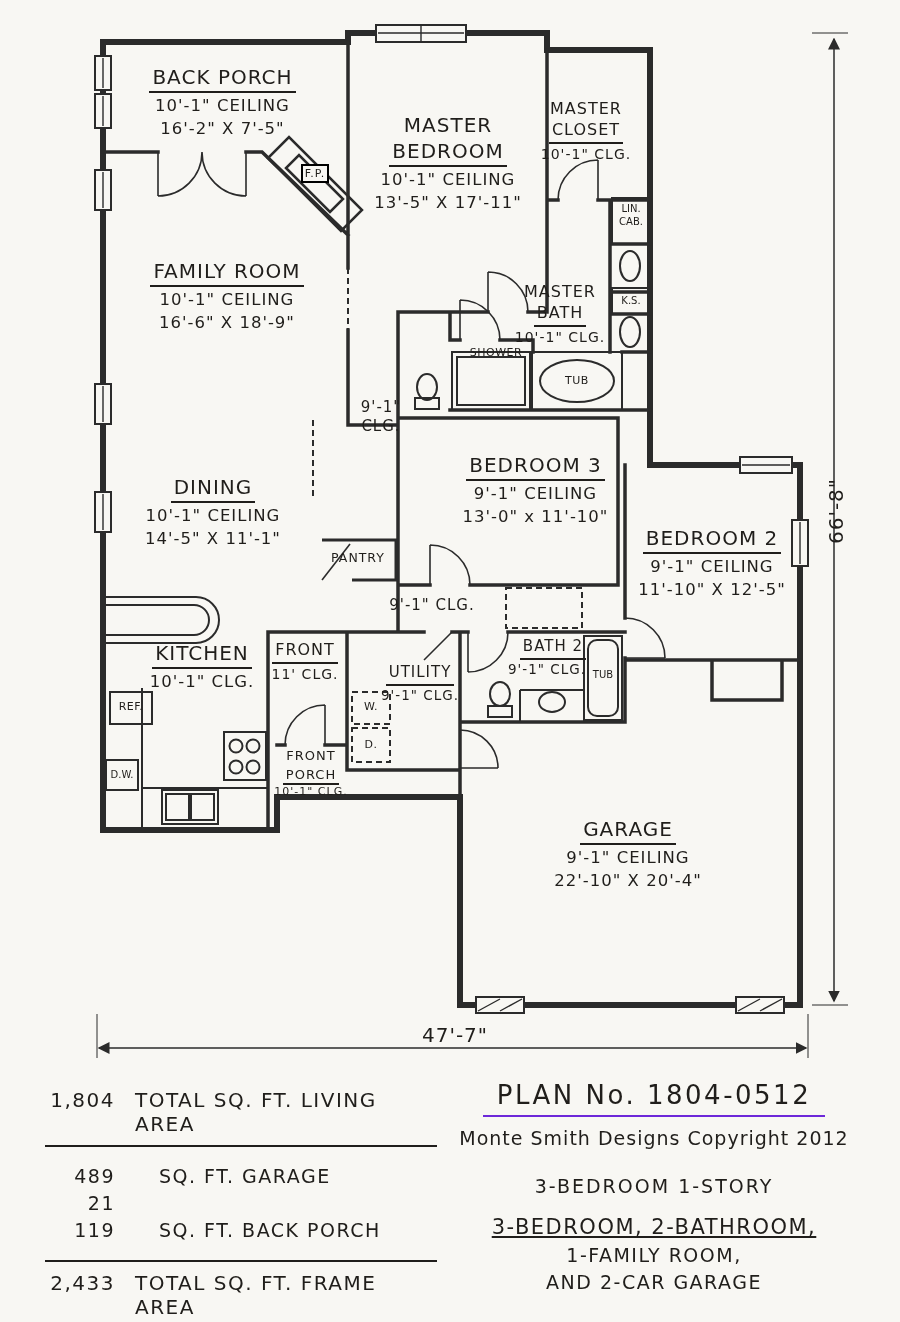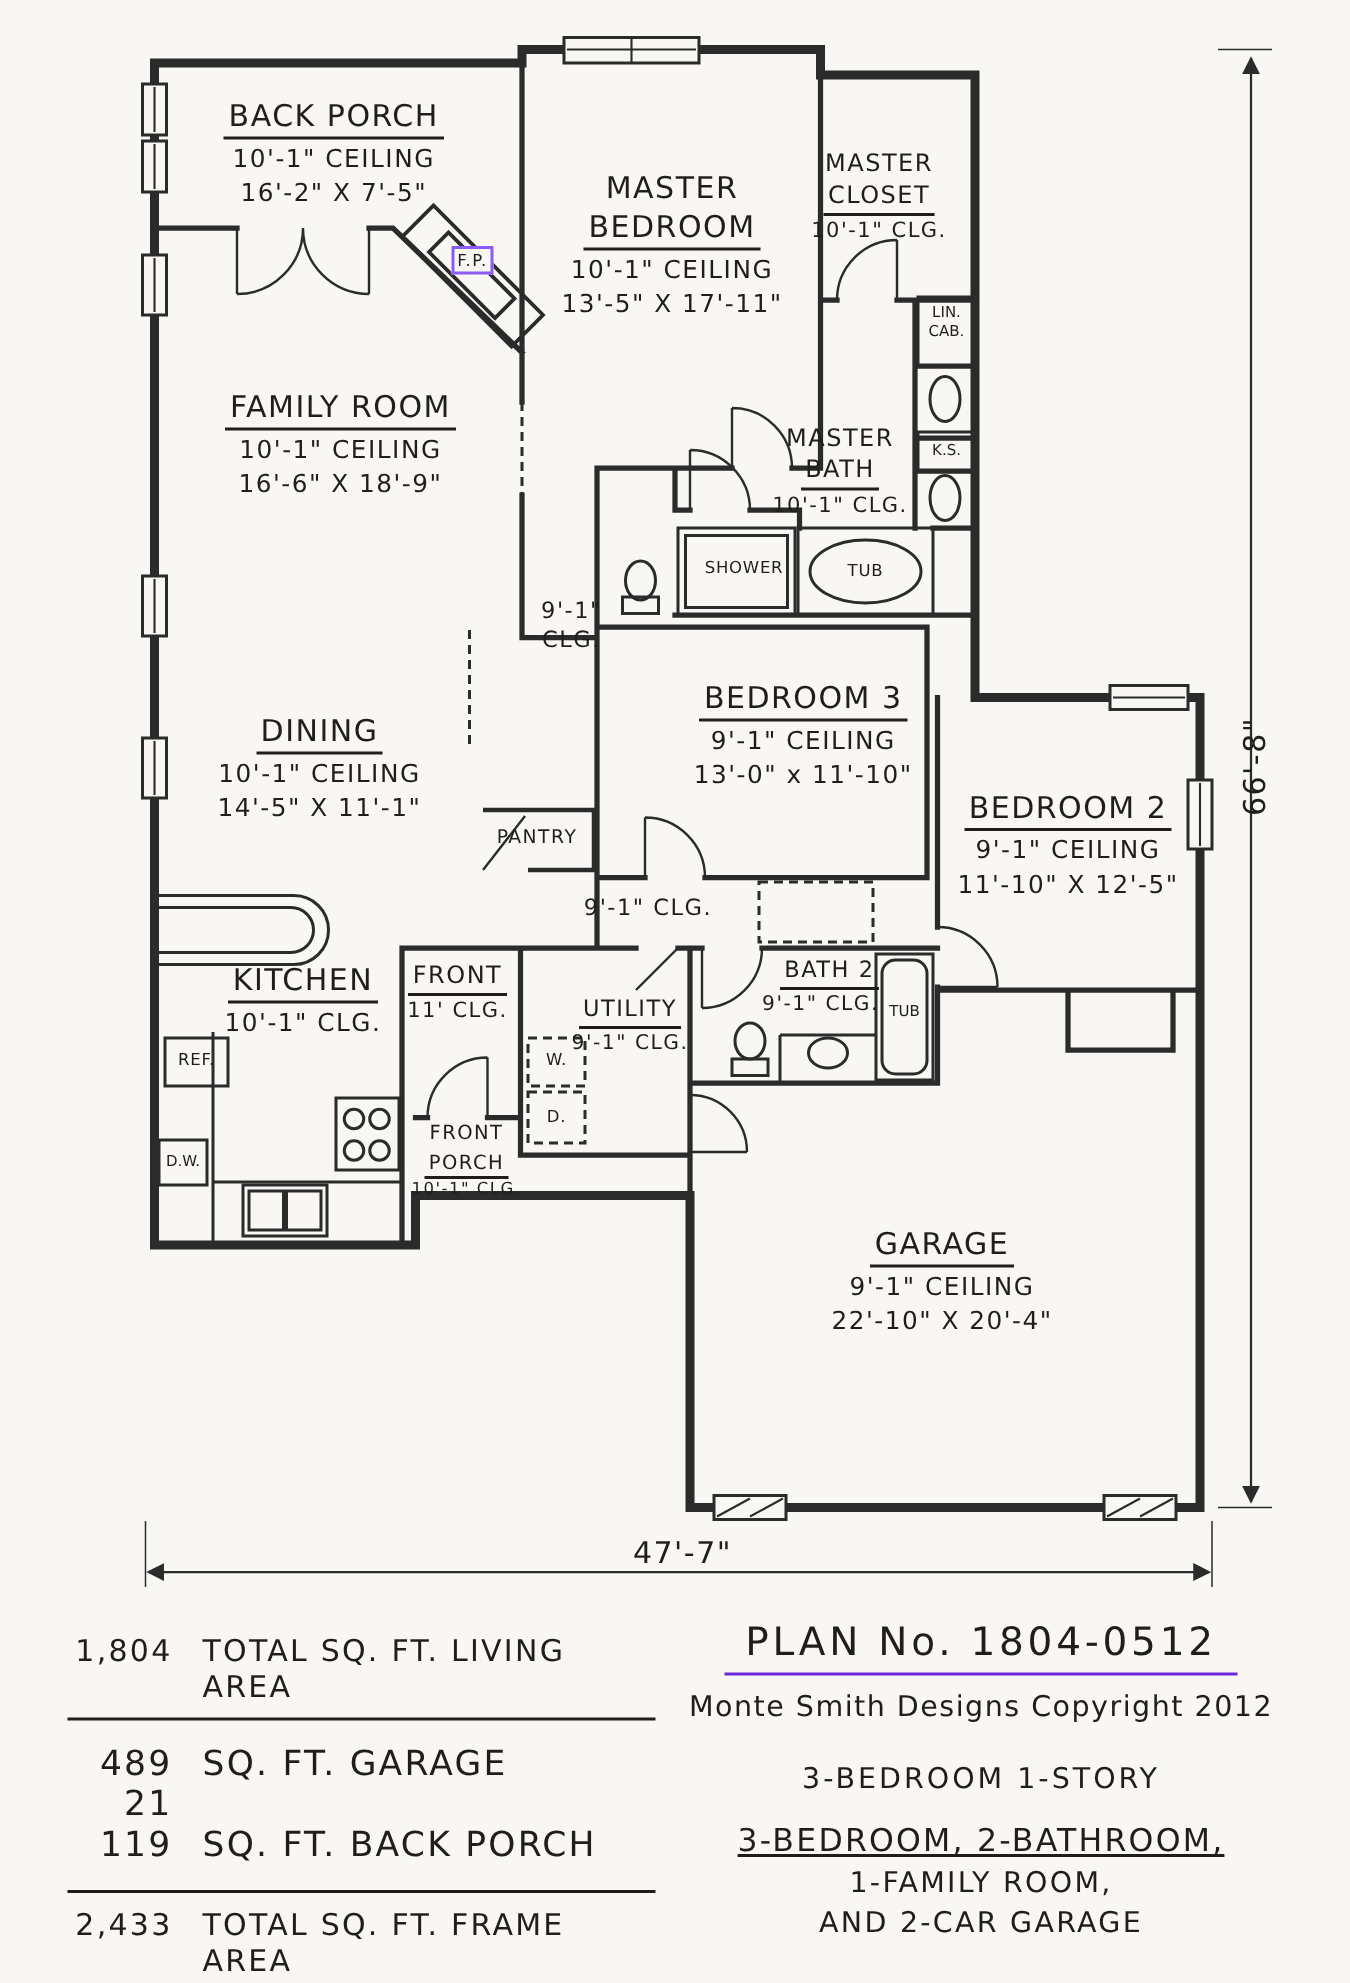--- a/index.html
+++ b/index.html
@@ -9,30 +9,30 @@
   .lbl{position:absolute;text-align:center;line-height:1.3;letter-spacing:1px;}
   .t1{font-size:20px;}
   .t2{font-size:16.5px;margin-top:2px;}
   .m1{font-size:16px;}
   .m2{font-size:14px;margin-top:1px;}
   .s1{font-size:15px;}
   .s2{font-size:13.5px;margin-top:1px;}
   .xs{font-size:11px;letter-spacing:.5px;}
   .xxs{font-size:10px;letter-spacing:0;}
   .u{display:inline-block;border-bottom:2px solid #201e1b;padding:0 3px 1px;}
-  .fpbox{background:#f8f7f3;border:2px solid #8b5cf6;padding:1px 2px;font-size:11px;}
+  .fpbox{background:#f8f7f3;border:2px solid #000000;padding:1px 2px;font-size:11px;}
   .dim{font-size:20px;letter-spacing:1px;}
   .rot{transform:rotate(-90deg);transform-origin:center;}
   
   .foot-left{position:absolute;left:45px;top:1088px;width:392px;}
   .fl-row{display:flex;align-items:baseline;font-size:20px;letter-spacing:1.5px;}
   .fl-num{width:70px;text-align:right;margin-right:20px;flex:none;}
   .fl-main{padding-bottom:9px;border-bottom:2px solid #201e1b;}
   .fl-subs{margin-top:16px;font-size:19px;}
-  .fl-subs .fl-row{font-size:23px;line-height:27px;}
+  .fl-subs .fl-row{font-size:19px;line-height:27px;gap:24px;}
   .fl-frame{margin-top:16px;border-top:2px solid #201e1b;border-bottom:2px solid #201e1b;padding:9px 0;}
   .foot-right{position:absolute;left:450px;top:1080px;width:408px;text-align:center;}
   .plan-no{font-size:26px;letter-spacing:2.5px;display:inline-block;border-bottom:2px solid #6d28d9;padding:0 14px 5px;}
   .copyright{font-size:19px;letter-spacing:1px;margin-top:10px;}
   .sum1{font-size:19px;letter-spacing:2px;margin-top:26px;}
   .sum2{font-size:21px;letter-spacing:1.5px;margin-top:18px;text-decoration:underline;}
   .sum3{font-size:19px;letter-spacing:1.5px;margin-top:5px;}
 </style>
 </head>
 <body>
@@ -256,21 +256,21 @@
   <div class="lbl s1" style="left:383px;top:596px;width:98px;">9'-1" CLG.</div>
 
   <div class="lbl" style="left:292px;top:162px;width:46px;">
     <span class="fpbox">F.P.</span>
   </div>
   <div class="lbl xxs" style="left:613px;top:203px;width:36px;line-height:1.25;">
     <div>LIN.</div>
     <div>CAB.</div>
   </div>
   <div class="lbl xxs" style="left:613px;top:294px;width:36px;">K.S.</div>
-  <div class="lbl xs" style="left:456px;top:372px;width:80px;">SHOWER</div>
+  <div class="lbl xs" style="left:456px;top:346px;width:80px;">SHOWER</div>
   <div class="lbl xs" style="left:555px;top:374px;width:44px;">TUB</div>
   <div class="lbl xxs" style="left:587px;top:668px;width:32px;">TUB</div>
   <div class="lbl xs" style="left:111px;top:700px;width:40px;">REF.</div>
   <div class="lbl xxs" style="left:105px;top:768px;width:34px;">D.W.</div>
   <div class="lbl xs" style="left:356px;top:700px;width:30px;">W.</div>
   <div class="lbl xs" style="left:356px;top:738px;width:30px;">D.</div>
 
   <div class="lbl dim" style="left:395px;top:1022px;width:120px;">47'-7"</div>
   <div class="lbl dim rot" style="left:776px;top:498px;width:120px;">66'-8"</div>
 

